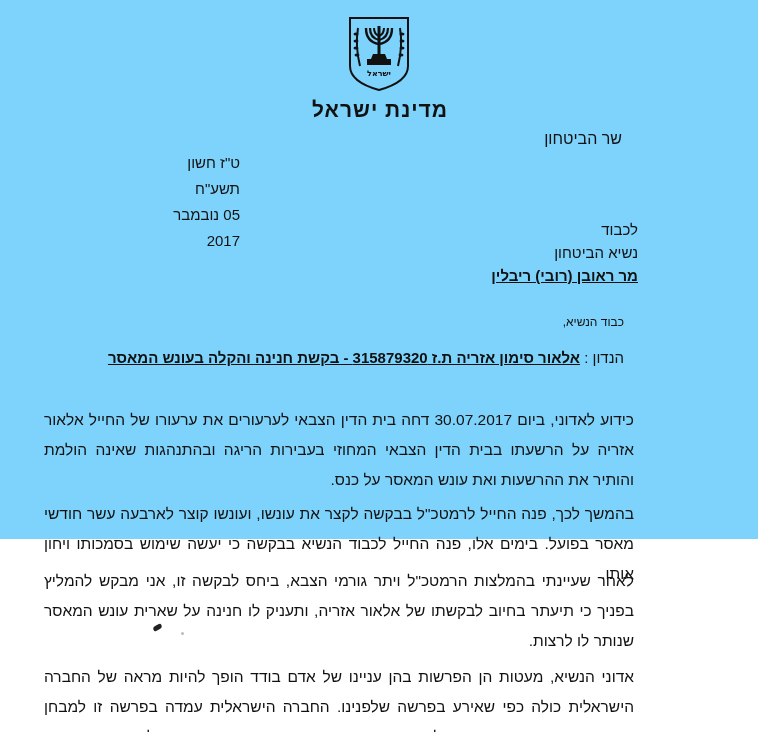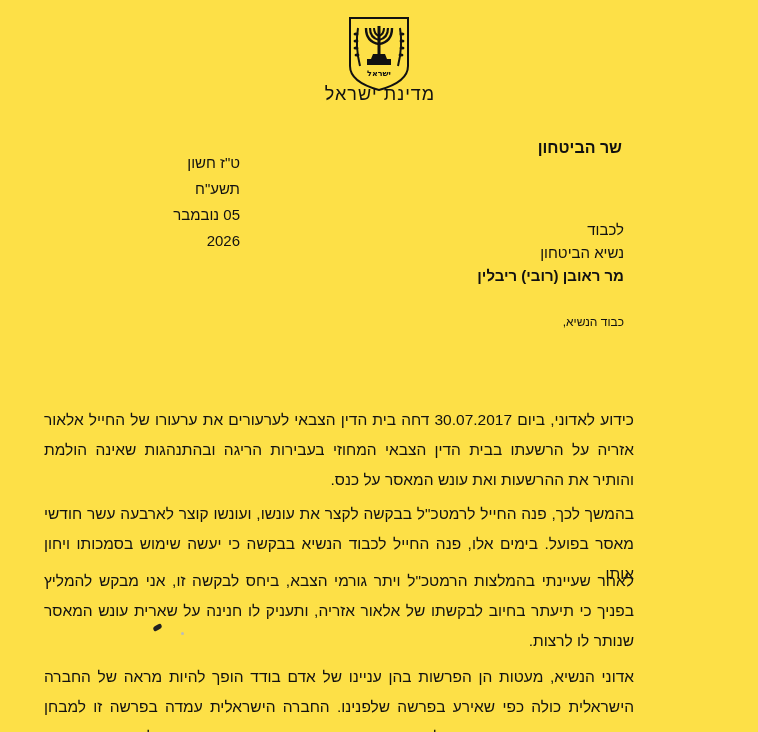--- a/index.html
+++ b/index.html
@@ -1,25 +1,25 @@
 <!DOCTYPE html>
 <html><head>
   <meta charset="utf-8">
   <style>
     html, body { margin:0; padding:0; background:#ffffff; }
     body { width:758px; height:732px; position:relative; overflow:hidden; color:#111;
            font-family: "Liberation Sans", "DejaVu Sans", sans-serif; }
-    .page { position:absolute; left:0; top:0; width:758px; height:732px; background:#fde047; }
+    .page { position:absolute; left:0; top:0; width:758px; height:539px; background:#7dd3fc; }
     .emblem { position:absolute; left:346px; top:14px; width:66px; height:78px; }
-    .state-name { position:absolute; left:300px; top:84px; width:160px; text-align:center; direction:rtl;
-                  font-size:18px; font-weight:normal; letter-spacing:1px; }
-    .minister { position:absolute; right:136px; top:139px; direction:rtl; font-size:16px; font-weight:bold; }
+    .state-name { position:absolute; left:300px; top:98px; width:160px; text-align:center; direction:rtl;
+                  font-size:21px; font-weight:bold; letter-spacing:1px; }
+    .minister { position:absolute; right:136px; top:130px; direction:rtl; font-size:16px; font-weight:normal; }
     .date-block { position:absolute; left:150px; top:150px; direction:rtl; font-size:15px; line-height:26px; text-align:right; width:90px; }
-    .addressee { position:absolute; right:134px; top:218px; direction:rtl; font-size:15px; line-height:23px; text-align:right; }
-    .addressee .name { font-weight:bold; }
+    .addressee { position:absolute; right:120px; top:218px; direction:rtl; font-size:15px; line-height:23px; text-align:right; }
+    .addressee .name { text-decoration:underline; font-weight:bold; }
     .salutation { position:absolute; right:134px; top:315px; direction:rtl; font-size:12px; }
     .subject { position:absolute; right:134px; top:349px; direction:rtl; font-size:15px; white-space:nowrap; }
     .subject .subj-text { font-weight:bold; text-decoration:underline; }
     .para { position:absolute; right:124px; width:590px; direction:rtl; text-align:justify; text-align-last:right;
             font-size:15.5px; line-height:30px; }
     .p1 { top:389px; }
     .p2 { top:483px; }
     .p3 { top:550px; }
     .p4 { top:646px; }
     .smudge { position:absolute; left:153px; top:625px; width:9px; height:5px; background:#222; border-radius:50% 20% 50% 20%; transform:rotate(-25deg); }
@@ -51,31 +51,35 @@
     </g>
     <text x="33" y="62" text-anchor="middle" font-size="8" font-weight="bold" fill="#111" font-family="DejaVu Sans, sans-serif" direction="rtl">ישראל</text>
   </svg>
 
   <div class="state-name">מדינת ישראל</div>
 
   <div class="minister">שר הביטחון</div>
 
   <div class="date-block">
     <div>ט"ז חשון תשע"ח</div>
-    <div>05 נובמבר 2026</div>
+    <div>05 נובמבר 2017</div>
   </div>
 
   <div class="addressee">
     <div>לכבוד</div>
     <div>נשיא הביטחון</div>
     <div class="name">מר ראובן (רובי) ריבלין</div>
   </div>
 
   <div class="salutation">כבוד הנשיא,</div>
 
+  <div class="subject">
+    <span>הנדון :</span>
+    <span class="subj-text">אלאור סימון אזריה ת.ז 315879320 - בקשת חנינה והקלה בעונש המאסר</span>
+  </div>
 
   <p class="para p1">כידוע לאדוני, ביום 30.07.2017 דחה בית הדין הצבאי לערעורים את ערעורו של החייל אלאור אזריה על הרשעתו בבית הדין הצבאי המחוזי בעבירות הריגה ובהתנהגות שאינה הולמת והותיר את ההרשעות ואת עונש המאסר על כנס.</p>
   <p class="para p2">בהמשך לכך, פנה החייל לרמטכ"ל בבקשה לקצר את עונשו, ועונשו קוצר לארבעה עשר חודשי מאסר בפועל. בימים אלו, פנה החייל לכבוד הנשיא בבקשה כי יעשה שימוש בסמכותו ויחון אותו.</p>
   <p class="para p3">לאחר שעיינתי בהמלצות הרמטכ"ל ויתר גורמי הצבא, ביחס לבקשה זו, אני מבקש להמליץ בפניך כי תיעתר בחיוב לבקשתו של אלאור אזריה, ותעניק לו חנינה על שארית עונש המאסר שנותר לו לרצות.</p>
   <div class="smudge"></div>
   <div class="smudge2"></div>
   <p class="para p4">אדוני הנשיא, מעטות הן הפרשות בהן עניינו של אדם בודד הופך להיות מראה של החברה הישראלית כולה כפי שאירע בפרשה שלפנינו. החברה הישראלית עמדה בפרשה זו למבחן אשר המחיש, אפשר שיותר מכל אירוע בשנים האחרונות, את השסעים והמחלוקות בקרבה.</p>
 
 </div>
 

